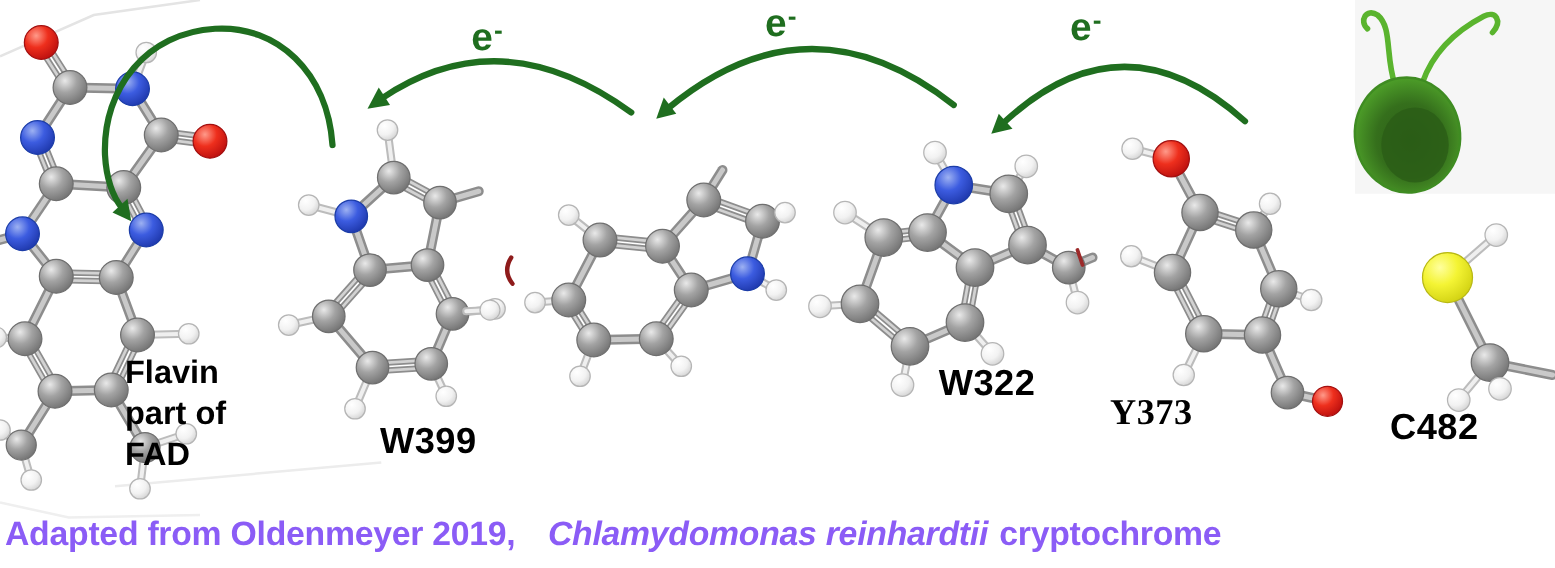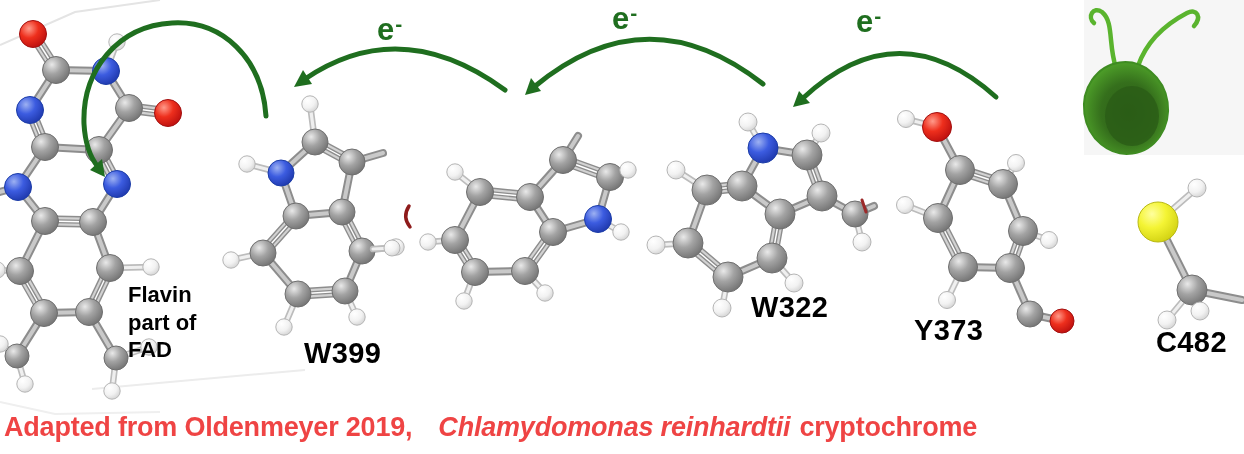--- a/index.html
+++ b/index.html
@@ -1,24 +1,24 @@
 <!DOCTYPE html>
 <html><head>
 <meta charset="utf-8">
 <style>
   html,body{margin:0;padding:0;background:#fff;}
   .stage{position:relative;width:1244px;height:454px;background:#ffffff;overflow:hidden;
          font-family:"Liberation Sans",sans-serif;}
   .stage svg{position:absolute;left:0;top:0;}
   .lbl{position:absolute;font-weight:700;color:#000;}
   .residue{font-size:29px;letter-spacing:.4px;}
-  .flavin-lbl{font-size:22px;line-height:1.26;white-space:pre-line;margin-left:28px;}
+  .flavin-lbl{font-size:26px;line-height:1.26;white-space:pre-line;}
   .e-label{position:absolute;font-weight:700;font-size:31px;color:#1f6e1f;line-height:1;}
   .e-sup{font-size:21px;position:relative;top:-9px;margin-left:1px;}
-  .caption{position:absolute;left:4px;top:412px;font-size:27px;font-weight:700;color:#ef4444;
+  .caption{position:absolute;left:4px;top:412px;font-size:27px;font-weight:700;color:#8b5cf6;
            letter-spacing:-.2px;white-space:nowrap;}
   .caption .species{font-style:italic;margin-left:26px;}
   .caption .suffix{margin-left:9px;}
 </style>
 </head>
 <body>
 
 <div class="stage">
 
   <svg width="1244" height="454" viewBox="0 0 1244 454">
@@ -449,22 +449,22 @@
       </g>
     </g>
   </svg>
 
   <div class="lbl flavin-lbl" style="left:100px;top:281px;">Flavin
 part of
 FAD</div>
 
   <div class="lbl residue" style="left:304px;top:337px;">W399</div>
   <div class="lbl residue" style="left:751px;top:291px;">W322</div>
-  <div class="lbl residue" style="left:914px;top:314px;">Y373</div>
-  <div class="lbl residue" style="left:1156px;top:326px;">C482</div>
+  <div class="lbl residue" style="left:888px;top:314px;font-family:Liberation Serif, serif;">Y373</div>
+  <div class="lbl residue" style="left:1112px;top:326px;">C482</div>
 
   <div class="e-label" style="left: 377px; top: 14px; color: rgb(31, 110, 31);">
     <span>e</span><span class="e-sup">-</span>
   </div>
   <div class="e-label" style="left: 612px; top: 3px; color: rgb(31, 110, 31);">
     <span>e</span><span class="e-sup">-</span>
   </div>
   <div class="e-label" style="left: 856px; top: 6px; color: rgb(31, 110, 31);">
     <span>e</span><span class="e-sup">-</span>
   </div>

